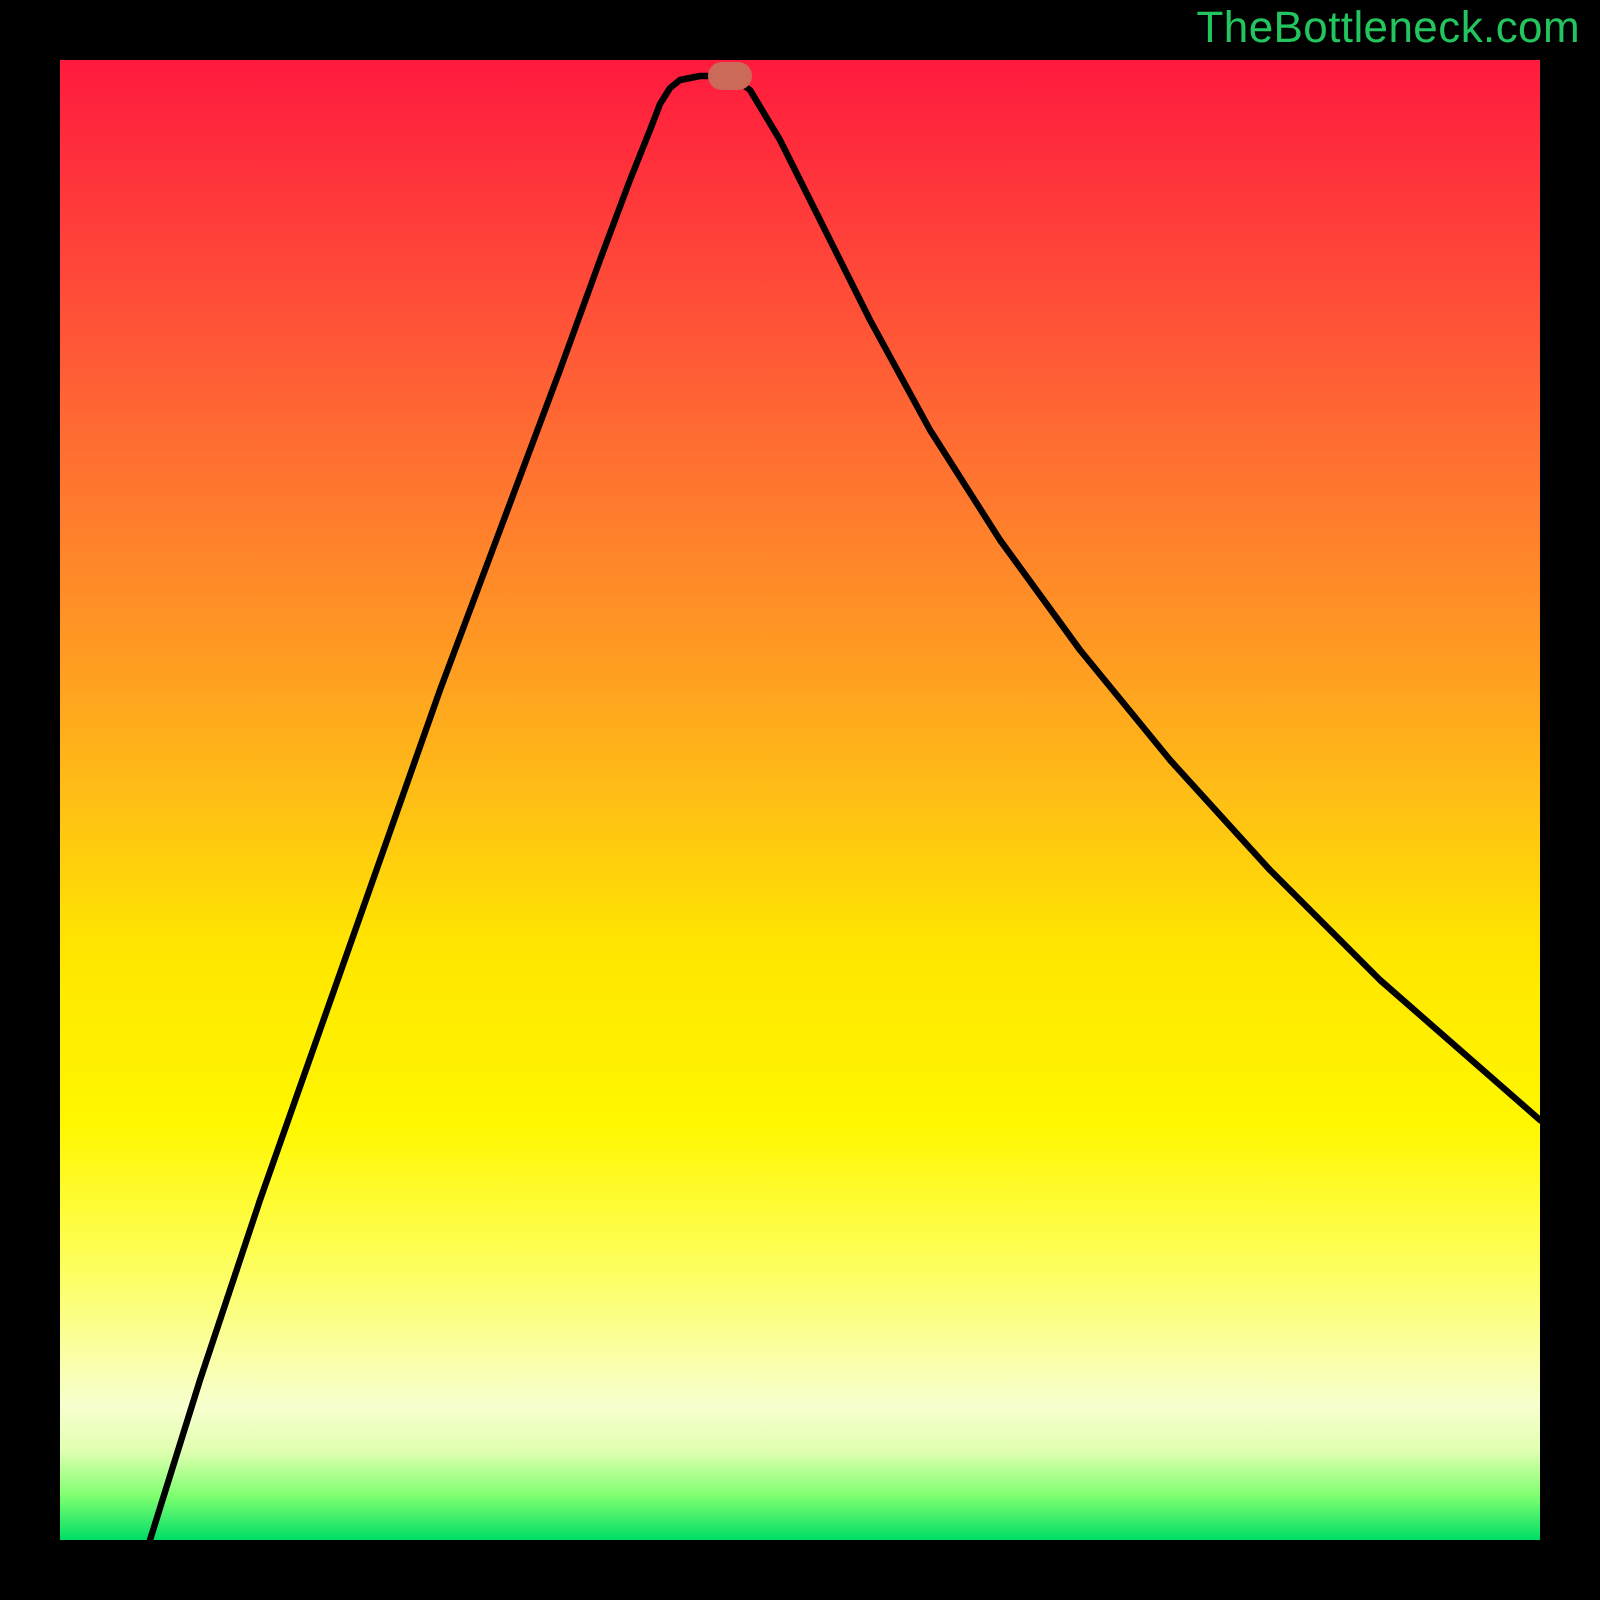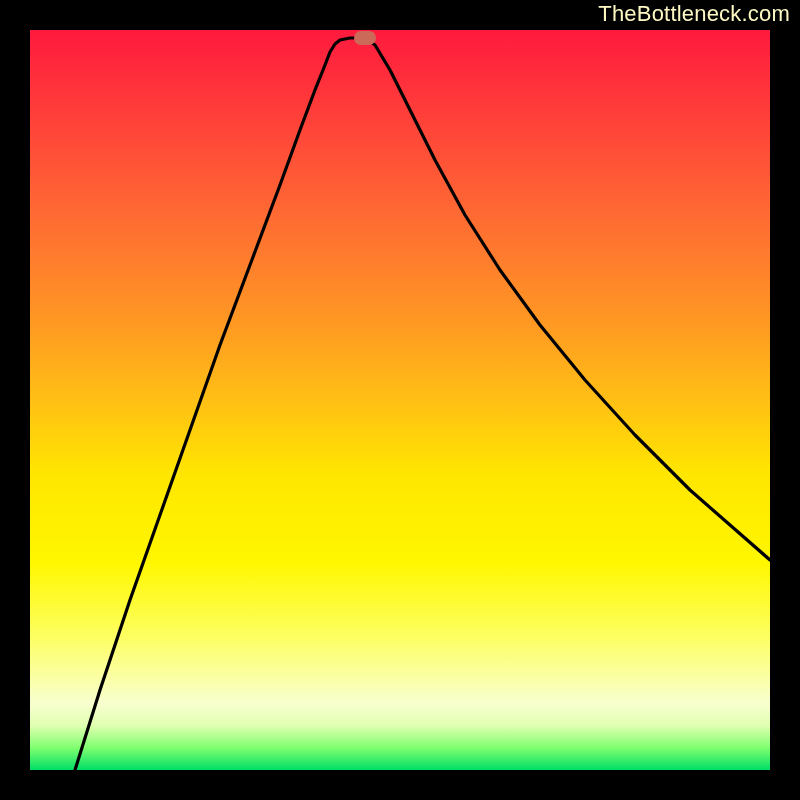--- a/index.html
+++ b/index.html
@@ -54,21 +54,21 @@
     height: 14px;
     background: #cc6a5a;
     border-radius: 8px;
   }
   .watermark {
     position: absolute;
     top: 1px;
     right: 10px;
     font-family: Arial, Helvetica, sans-serif;
     font-size: 22px;
-    color: #fef9c3;
+    color: #22c55e;
     font-weight: 500;
     letter-spacing: 0.2px;
   }
 </style>
 </head>
 <body>
 
 <div class="frame">
 
   <div class="plot-bg"></div>

